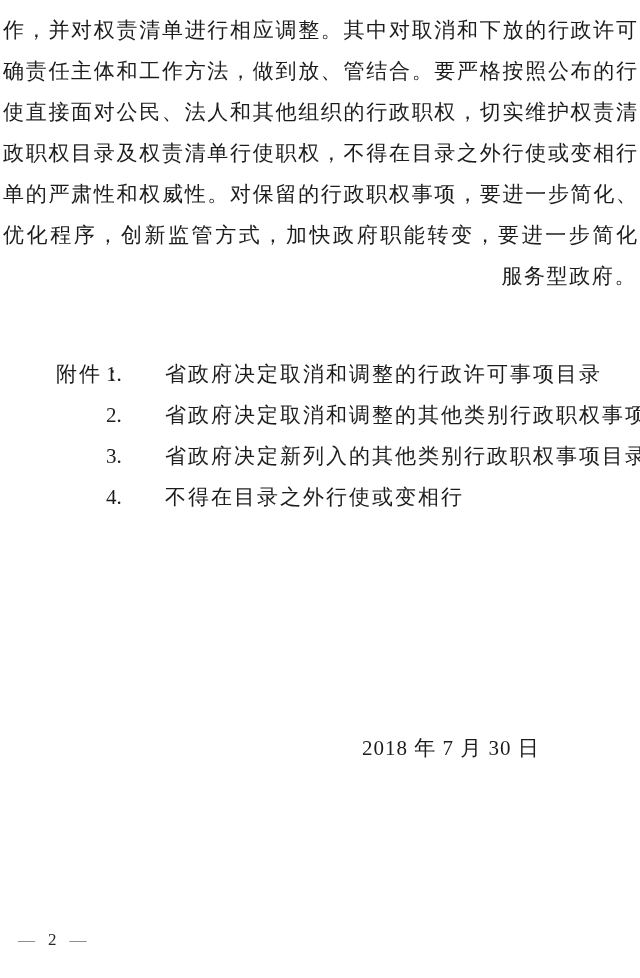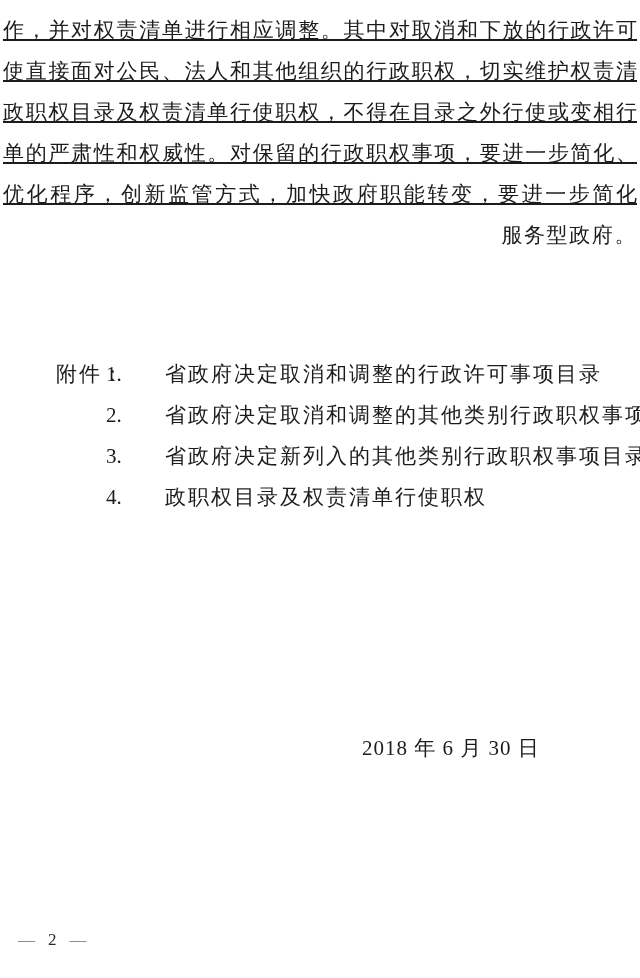--- a/index.html
+++ b/index.html
@@ -24,21 +24,20 @@
     font-size: 21px;
     line-height: 41px;
     height: 41px;
     white-space: nowrap;
   }
   .body-line.justified {
     text-align: justify;
     text-align-last: justify;
     white-space: normal;
     overflow: hidden;
-    text-decoration: underline;
   }
   .body-line.last-line {
     text-align: right;
     letter-spacing: 1.6px;
   }
   
   .attachments {
     position: absolute;
     top: 354px;
     left: 0;
@@ -96,20 +95,21 @@
     margin: 0 13px;
   }
 </style>
 </head>
 <body>
 
 <div class="page">
 
   <div class="body-text">
     <div class="body-line justified">作，并对权责清单进行相应调整。其中对取消和下放的行政许可</div>
+    <div class="body-line justified">确责任主体和工作方法，做到放、管结合。要严格按照公布的行</div>
     <div class="body-line justified">使直接面对公民、法人和其他组织的行政职权，切实维护权责清</div>
     <div class="body-line justified">政职权目录及权责清单行使职权，不得在目录之外行使或变相行</div>
     <div class="body-line justified">单的严肃性和权威性。对保留的行政职权事项，要进一步简化、</div>
     <div class="body-line justified">优化程序，创新监管方式，加快政府职能转变，要进一步简化</div>
     <div class="body-line last-line">服务型政府。</div>
   </div>
 
   <div class="attachments">
     <div class="att-row">
       <span class="att-label">附件：</span>
@@ -119,23 +119,23 @@
     <div class="att-row">
       <span class="att-num">2.</span>
       <span class="att-text">省政府决定取消和调整的其他类别行政职权事项</span>
     </div>
     <div class="att-row">
       <span class="att-num">3.</span>
       <span class="att-text">省政府决定新列入的其他类别行政职权事项目录</span>
     </div>
     <div class="att-row">
       <span class="att-num">4.</span>
-      <span class="att-text">政职权目录及权责清单行使职权</span>
+      <span class="att-text">不得在目录之外行使或变相行</span>
     </div>
   </div>
 
-  <div class="date-line">2018 年 6 月 30 日</div>
+  <div class="date-line">2018 年 7 月 30 日</div>
 
   <div class="page-footer">
     <span class="footer-dash">—</span><span class="footer-num">2</span><span class="footer-dash">—</span>
   </div>
 
 </div>
 
 </body></html>

